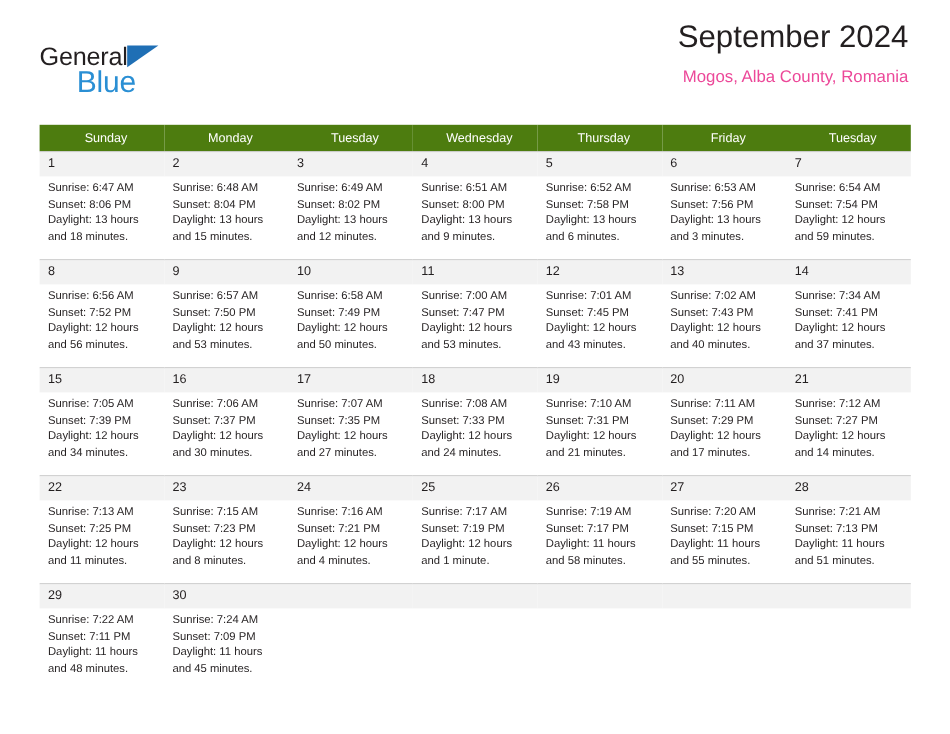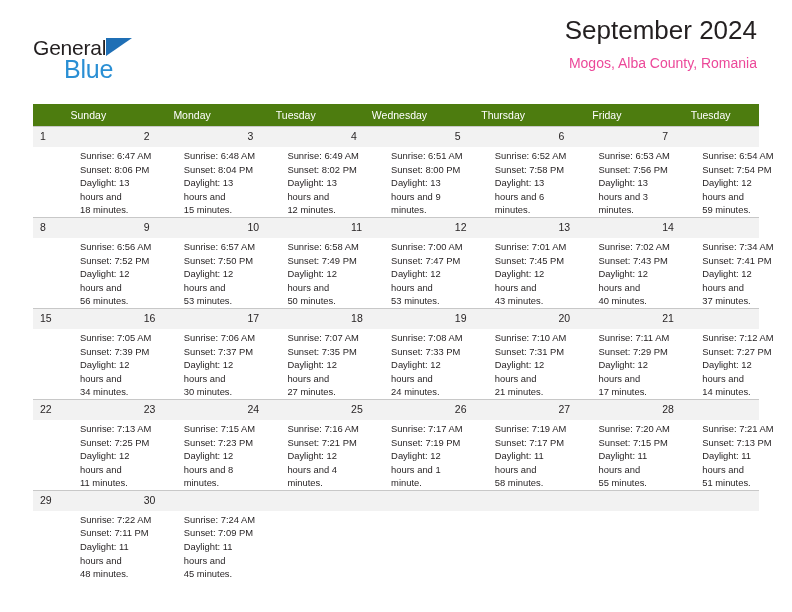--- a/index.html
+++ b/index.html
@@ -131,21 +131,20 @@
     line-height: 13px;
     padding: 3px 0 4px 7px;
   }
   .cell.empty .daynum { background: #f2f2f2; min-height: 13px; }
 
   .info {
     padding: 2px 6px 0 7px;
     font-size: 9.4px;
     line-height: 13.6px;
     color: #231f20;
-    margin-left: 40px;
   }
   .info div { white-space: nowrap; }
   .info .daylight { white-space: normal; }
 </style>
 </head>
 <body>
 
 <div class="page">
 
   <div class="header">

